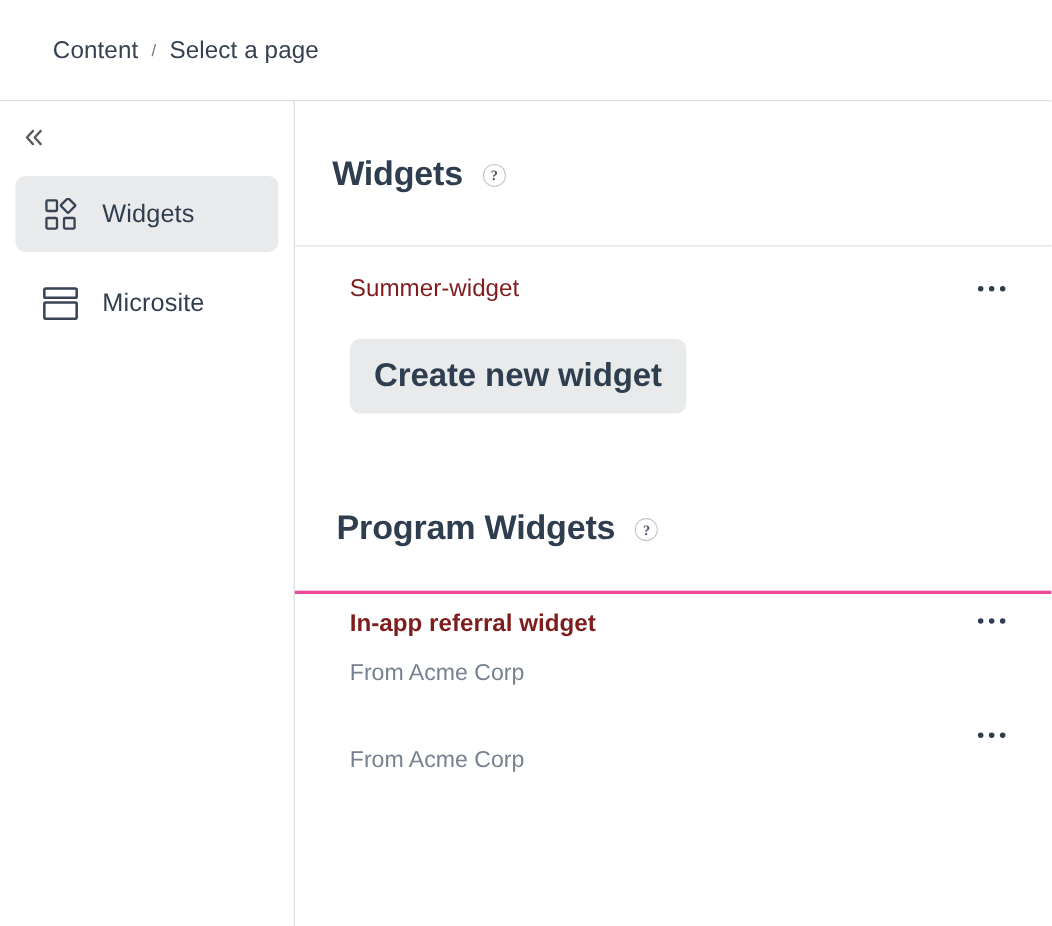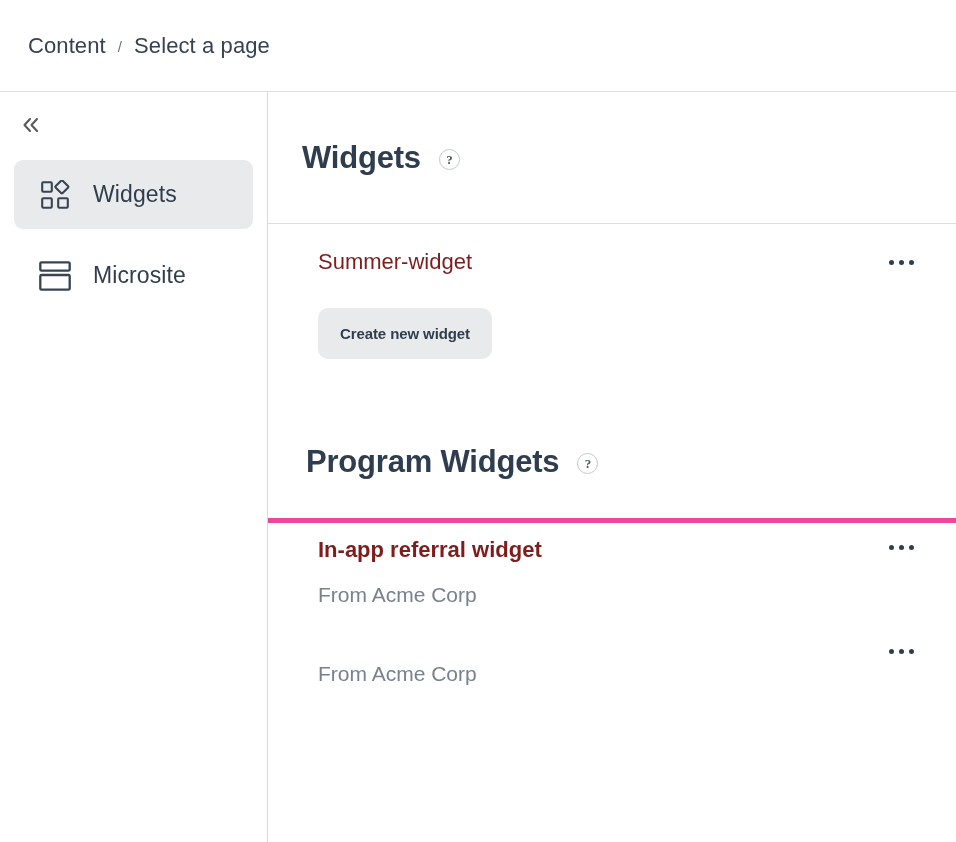--- a/index.html
+++ b/index.html
@@ -17,21 +17,21 @@
     position: relative;
   }
 
   
   .topbar {
     height: 92px;
     box-sizing: border-box;
     border-bottom: 1px solid #dcdfe2;
     display: flex;
     align-items: center;
-    padding-left: 28px;
+    padding-left: 48px;
   }
   .crumb {
     font-size: 22px;
     color: #364152;
     letter-spacing: .1px;
     line-height: 1;
   }
   .crumb-link { cursor: pointer; }
   .crumb-sep {
     font-size: 15px;
@@ -110,21 +110,21 @@
   .section-head {
     height: 132px;
     box-sizing: border-box;
     border-bottom: 1px solid #dcdfe2;
     display: flex;
     align-items: center;
     padding-left: 34px;
   }
   .section-head.second {
     height: 118px;
-    border-bottom: 5px solid #ec4899;
+    border-bottom: 3px solid #ec4899;
     padding-left: 38px;
   }
   .section-title {
     font-size: 31px;
     font-weight: bold;
     color: #2f3e4e;
     letter-spacing: -.2px;
     line-height: 1;
   }
   .help-icon {
@@ -185,21 +185,21 @@
   }
 
   .create-wrap { padding: 16px 0 0 50px; }
   .create-btn {
     display: inline-block;
     background: #e9eaec;
     border: none;
     border-radius: 10px;
     color: #2f3e4e;
     font-family: "Liberation Sans", sans-serif;
-    font-size: 15px;
+    font-size: 30px;
     font-weight: bold;
     padding: 17px 22px;
     cursor: pointer;
     letter-spacing: -.1px;
   }
 
   .gap { height: 46px; }
   .program-list { padding-top: 14px; }
   .program-list .row { min-height: 104px; align-items: flex-start; }
 </style>

